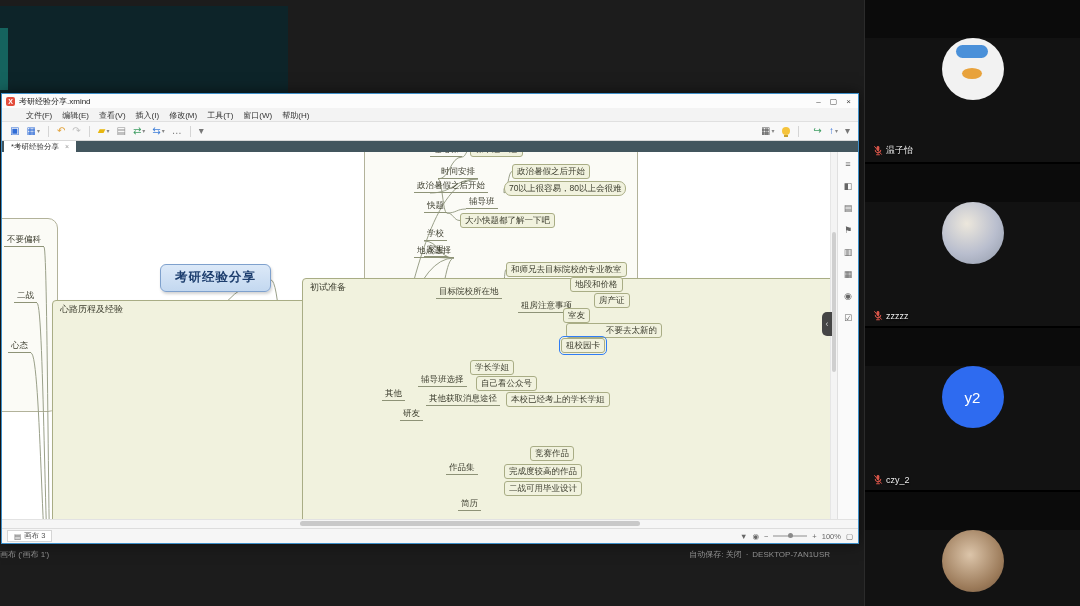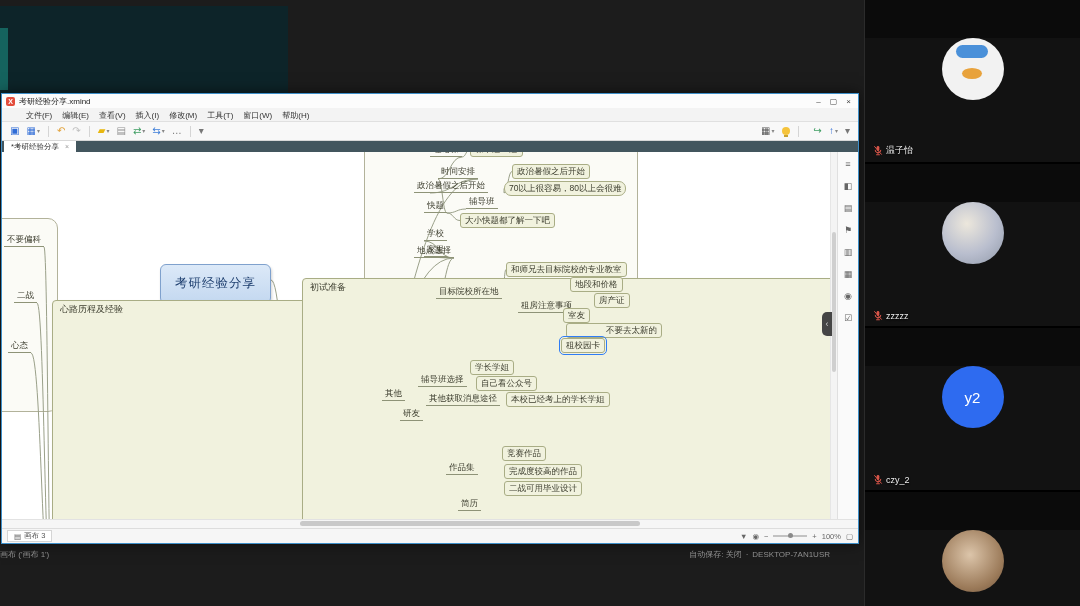--- a/index.html
+++ b/index.html
@@ -39,21 +39,21 @@
   .canvas{flex:1;position:relative;overflow:hidden;background:#fff;}
   #edges{position:absolute;left:0;top:0;width:100%;height:100%;z-index:1;pointer-events:none;}
   .edge{fill:none;stroke:#9aa089;stroke-width:1;}
   .boundary{position:absolute;border:1px solid #b2b29a;border-radius:10px;background:rgba(246,246,236,.45);z-index:0;}
   .node{position:absolute;font-size:8.5px;line-height:1.25;color:#3c3d2e;white-space:nowrap;z-index:2;cursor:default;}
   .node.box{background:#f1f2de;border:1px solid #a9ad85;border-radius:3px;padding:1px 4px;}
   .node.line{padding:0 3px 1px;border-bottom:1px solid #8e9377;}
   .node.main{background:#f1f2de;border:1px solid #a9ad85;border-radius:4px;padding:3px 7px;font-size:9px;
              box-shadow:1px 1px 2px rgba(0,0,0,.12);}
   .node.central{background:linear-gradient(#dce9f8,#c3d8f0);border:1.5px solid #7fa1cd;border-radius:6px;
-                padding:11px 14px;font-size:12.5px;font-weight:normal;color:#1d3e6e;letter-spacing:1px;
+                padding:5px 14px;font-size:12.5px;font-weight:bold;color:#1d3e6e;letter-spacing:1px;
                 box-shadow:1px 2px 3px rgba(0,0,0,.18);}
   .node.sel{outline:1.5px solid #2f7df6;outline-offset:1px;}
   .vscroll{width:6px;background:#f4f4f4;border-left:1px solid #e6e6e6;position:relative;flex:0 0 auto;}
   .vthumb{position:absolute;left:1px;top:80px;width:4px;height:140px;background:#cfcfcf;border-radius:2px;}
   .sidestrip{width:20px;background:#fafafa;border-left:1px solid #e0e0e0;display:flex;flex-direction:column;
              align-items:center;padding-top:8px;gap:13px;flex:0 0 auto;}
   .sicon{font-size:9px;color:#666;line-height:1;cursor:default;}
   .collapse-handle{position:absolute;right:26px;top:160px;width:10px;height:24px;background:#454545;color:#ccc;
                    border-radius:5px 0 0 5px;display:flex;align-items:center;justify-content:center;
                    font-size:9px;z-index:6;}
@@ -258,21 +258,21 @@
             <div class="node box" style="left: 564px; top: 171px; padding-left: 39px;">不要去太新的</div>
             <div class="node box sel" style="left: 559px; top: 186px;">租校园卡</div>
             <div class="node line" style="left: 380px; top: 236px;">其他</div>
             <div class="node line" style="left: 416px; top: 222px;">辅导班选择</div>
             <div class="node box" style="left: 468px; top: 208px;">学长学姐</div>
             <div class="node box" style="left: 474px; top: 224px;">自己看公众号</div>
             <div class="node line" style="left: 424px; top: 241px;">其他获取消息途径</div>
             <div class="node box" style="left: 504px; top: 240px;">本校已经考上的学长学姐</div>
             <div class="node line" style="left: 398px; top: 256px;">研友</div>
             <div class="node line" style="left: 444px; top: 310px;">作品集</div>
-            <div class="node box" style="left: 500px; top: 294px;">竞赛作品</div>
+            <div class="node box" style="left: 528px; top: 294px;">竞赛作品</div>
             <div class="node box" style="left: 502px; top: 312px;">完成度较高的作品</div>
             <div class="node box" style="left: 502px; top: 329px;">二战可用毕业设计</div>
             <div class="node line" style="left: 456px; top: 346px;">简历</div>
           </div>
         <div class="vscroll">
             <div class="vthumb"></div>
           </div>
         <div class="sidestrip" id="sidestrip">
             <span class="sicon">≡</span>
             <span class="sicon">◧</span>

